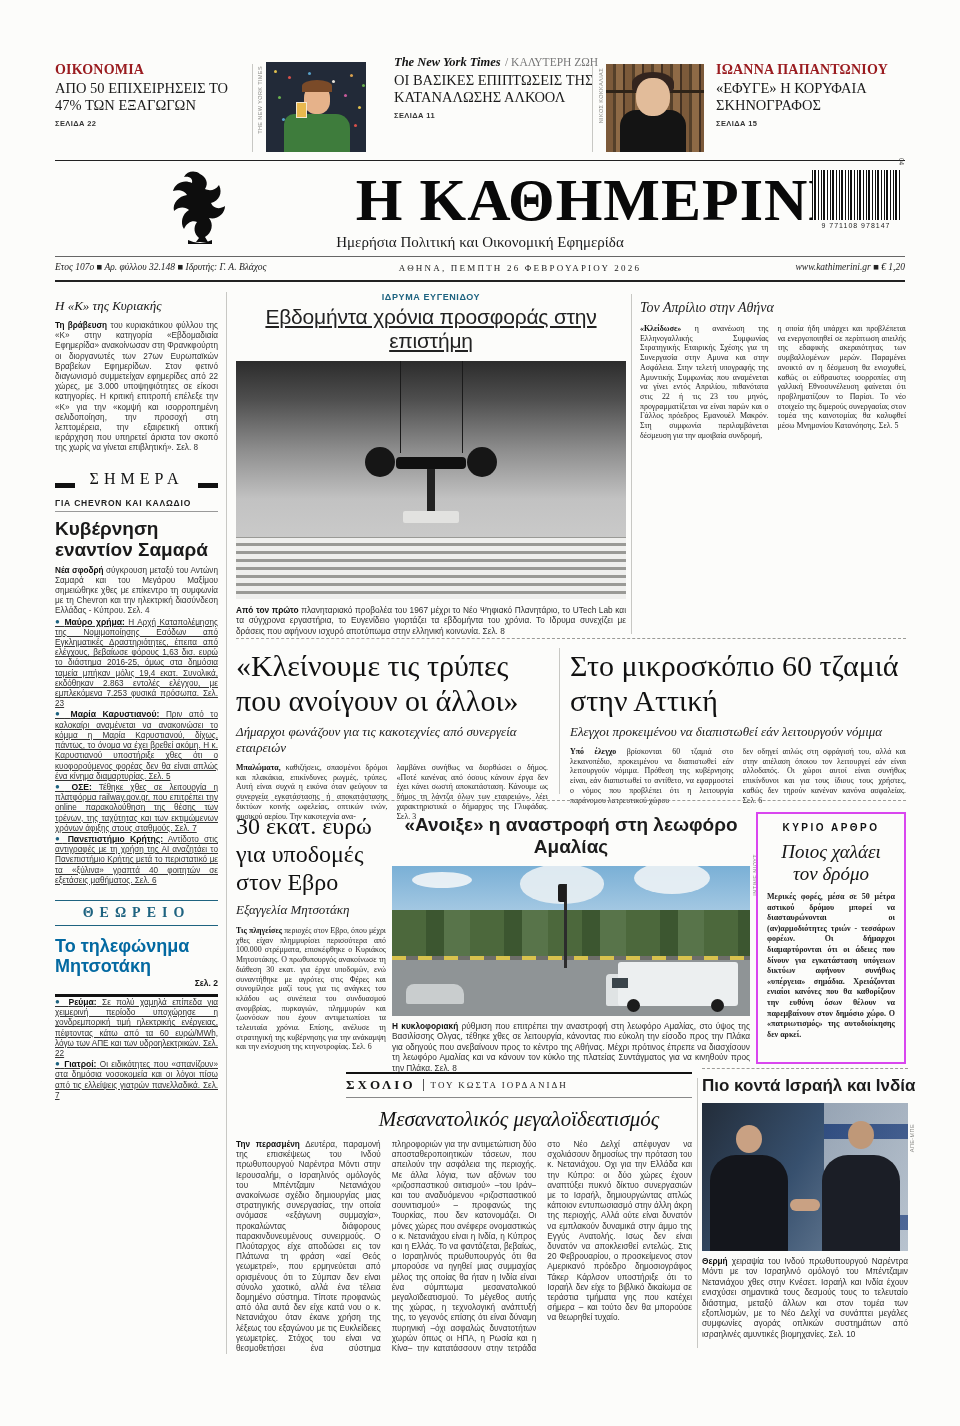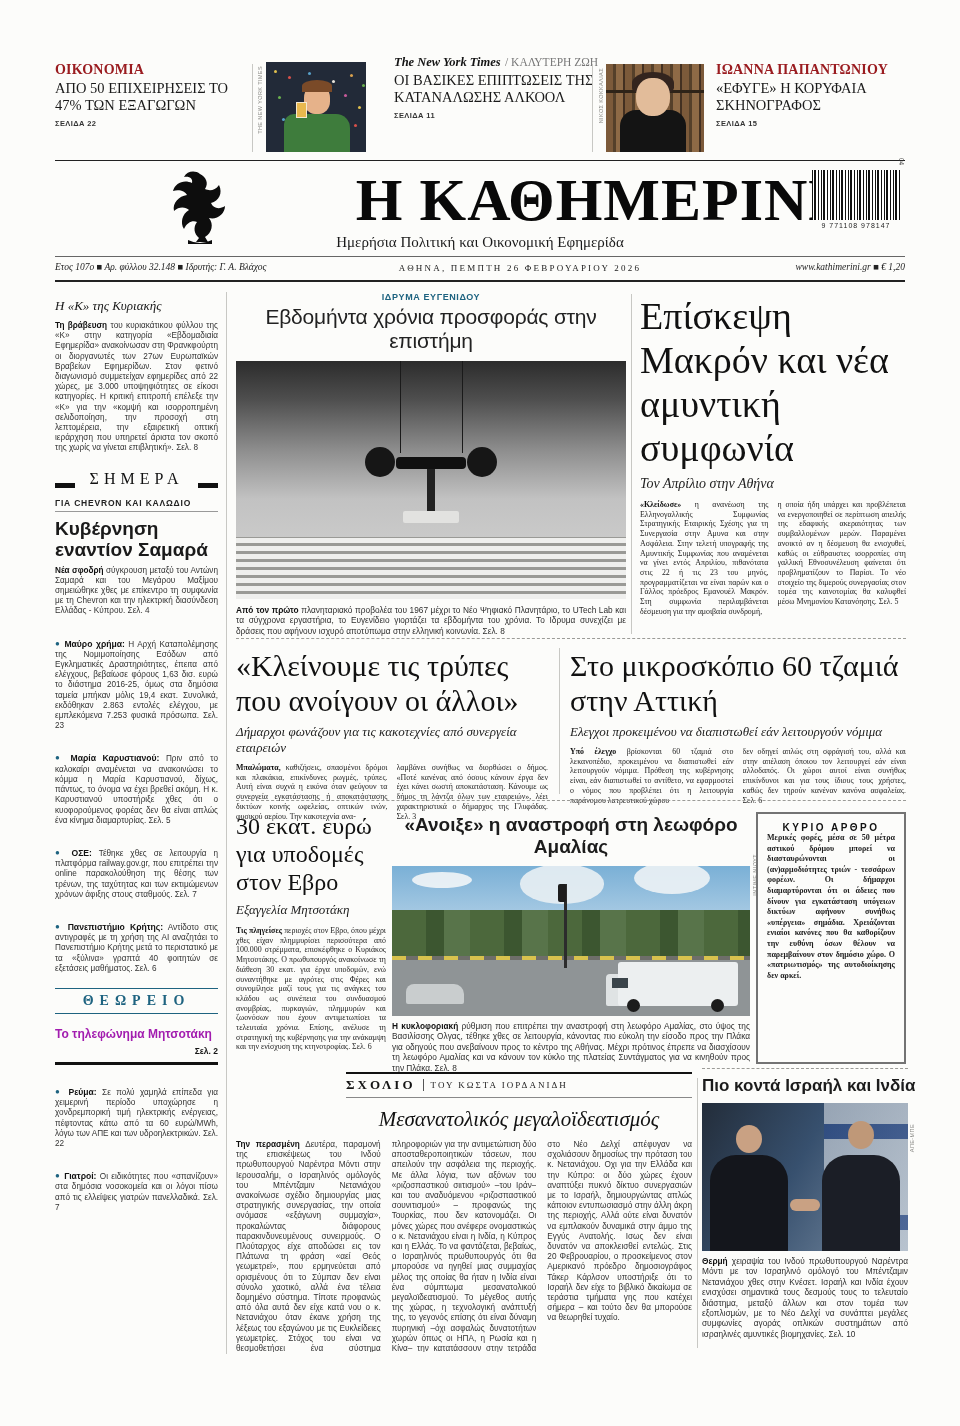--- a/index.html
+++ b/index.html
@@ -68,27 +68,27 @@
   .aw2{font-family:"Liberation Serif",serif;font-size:22px;font-weight:700;letter-spacing:-.5px;margin-top:-4px;}
   .aw3{font-family:"Liberation Serif",serif;font-size:17px;font-weight:700;color:#8e1d20;margin-left:78px;margin-top:-4px;}
   .aw4{font-size:6px;letter-spacing:1.4px;color:#555;margin-top:3px;}
   .sb-h1{font-family:"Liberation Serif",serif;font-size:20px;line-height:22px;color:#111;}
   .sb-sub{font-family:"Liberation Serif",serif;font-style:italic;font-size:13px;margin:6px 0 7px;}
   .simera{display:flex;align-items:flex-end;gap:10px;margin:16px 0 10px;}
   .simera-bar{width:20px;height:5px;background:#111;}
   .simera-t{flex:1;text-align:center;font-family:"Liberation Serif",serif;font-size:16px;letter-spacing:5px;color:#111;}
   .sb-kicker{font-size:8.5px;font-weight:700;letter-spacing:.8px;color:#222;border-bottom:1px solid #999;padding-bottom:3px;margin-bottom:6px;}
   .sb-h2{font-size:19px;font-weight:700;line-height:21px;color:#1a1a1a;margin-bottom:6px;}
-  .bullet{margin-top:22px;}
+  .bullet{margin-top:0;text-decoration:underline;}
   .bdot{color:#1e6380;font-size:8px;vertical-align:1px;}
   .btitle{font-weight:700;color:#111;font-size:8.6px;}
   .theorio{border-top:1px solid #1e6380;border-bottom:1px solid #1e6380;text-align:center;
            font-family:"Liberation Serif",serif;font-weight:700;font-size:14px;letter-spacing:6px;color:#1e6380;
            padding:4px 0;margin:14px 0 10px;}
-  .sb-h3{font-size:12px;font-weight:700;line-height:20px;color:#a21caf;}
+  .sb-h3{font-size:18px;font-weight:700;line-height:20px;color:#0369a1;}
   .sb-page{text-align:right;font-weight:700;font-size:8.5px;border-bottom:3px solid #111;padding-bottom:6px;margin-top:2px;}
 
   
   .ph-planet{position:relative;width:100%;height:238px;overflow:hidden;
      background:linear-gradient(#2c2c2c 0%,#4e4e4e 16%,#8f8f8f 38%,#c2c2c2 58%,#d6d6d4 100%);}
   .pl-wire{position:absolute;top:0;width:1px;height:92px;background:#1a1a1a;}
   .pl-ball{position:absolute;width:30px;height:30px;border-radius:50%;background:#161616;}
   .pl-mid{position:absolute;left:50%;top:96px;width:70px;height:12px;margin-left:-35px;background:#101010;border-radius:4px;}
   .pl-stand{position:absolute;left:50%;top:108px;width:8px;height:46px;margin-left:-4px;background:#222;}
   .pl-desk{position:absolute;left:50%;top:150px;width:56px;height:12px;margin-left:-28px;background:#e2e2e0;border-radius:2px;}
@@ -110,21 +110,21 @@
   .st-car{position:absolute;left:14px;bottom:12px;width:58px;height:20px;background:#c9cdce;border-radius:8px 10px 2px 2px;}
   .ph-shake{position:relative;width:100%;height:148px;overflow:hidden;
      background:linear-gradient(120deg,#232d3a 0%,#37506e 45%,#7e91a6 100%);}
   .sh-flag{position:absolute;right:0;top:0;width:84px;height:100%;
      background:linear-gradient(#e8ecf0 0 14%,#2a4a8e 14% 24%,#e8ecf0 24% 76%,#2a4a8e 76% 86%,#e8ecf0 86% 100%);opacity:.55;}
   .sh-fig{position:absolute;bottom:0;width:78px;height:96px;background:#14161c;border-radius:26px 26px 0 0;}
   .sh-head{position:absolute;width:26px;height:28px;border-radius:50%;background:#c9a183;}
   .sh-hand{position:absolute;left:50%;bottom:40px;width:30px;height:12px;margin-left:-15px;background:#c9a183;border-radius:6px;}
 
   
-  .kyrio{position:absolute;left:756px;top:812px;width:150px;height:252px;border:2px solid #737373;
+  .kyrio{position:absolute;left:756px;top:812px;width:150px;height:252px;border:2px solid #d946ef;
          box-sizing:border-box;padding:8px 9px;background:#fcfcfa;}
   .kyrio-label{text-align:center;font-weight:700;font-size:10px;letter-spacing:2.5px;color:#111;}
   .kyrio-h{font-family:"Liberation Serif",serif;font-style:italic;font-size:19px;line-height:22px;text-align:center;margin:8px 0 7px;}
   .kyrio-body{font-family:"Liberation Serif",serif;font-weight:700;font-size:8px;line-height:10.6px;color:#222;text-align:justify;}
 
   .sxolio-head{margin-left:110px;border-top:2.5px solid #111;border-bottom:1px solid #888;
      display:flex;align-items:center;gap:7px;padding:3px 0 4px;}
   .sxolio-label{font-family:"Liberation Serif",serif;font-weight:700;font-size:13px;letter-spacing:3px;}
   .sxolio-sep{width:1px;height:12px;background:#555;}
   .sxolio-by{font-family:"Liberation Serif",serif;font-size:9px;letter-spacing:2px;color:#222;}
@@ -219,36 +219,35 @@
     <div class="theorio">ΘΕΩΡΕΙΟ</div>
     <div class="sb-h3">Το τηλεφώνημα Μητσοτάκη</div>
     <div class="sb-page">Σελ. 2</div>
 
     <div class="bullet body-sans just"><span class="bdot">●</span> <b class="btitle">Ρεύμα:</b> <span>Σε πολύ χαμηλά επίπεδα για χειμερινή περίοδο υποχώρησε η χονδρεμπορική τιμή ηλεκτρικής ενέργειας, πέφτοντας κάτω από τα 60 ευρώ/MWh, λόγω των ΑΠΕ και των υδροηλεκτρικών. Σελ. 22</span></div>
     <div class="bullet body-sans just"><span class="bdot">●</span> <b class="btitle">Γιατροί:</b> <span>Οι ειδικότητες που «σπανίζουν» στα δημόσια νοσοκομεία και οι λόγοι πίσω από τις ελλείψεις γιατρών πανελλαδικά. Σελ. 7</span></div>
   </div>
 
   <div class="abs" style="left:236px;top:292px;width:390px;">
     <div class="kicker-blue">ΙΔΡΥΜΑ ΕΥΓΕΝΙΔΟΥ</div>
-    <div class="h-sans-light" style="text-align:center;margin:3px 0 8px;">Εβδομήντα χρόνια προσφοράς στην επιστήμη</div>
+    <div class="h-sans-light" style="text-align:center;margin:3px 0 8px;text-decoration:underline;">Εβδομήντα χρόνια προσφοράς στην επιστήμη</div>
     <div class="ph-planet">
       <div class="pl-wire" style="left:42%;"></div>
       <div class="pl-wire" style="left:58%;"></div>
       <div class="pl-ball" style="left:33%;top:86px;"></div>
       <div class="pl-ball" style="right:33%;top:86px;"></div>
       <div class="pl-mid"></div>
       <div class="pl-stand"></div>
       <div class="pl-desk"></div>
       <div class="pl-seats"></div>
     </div>
     <p class="caption just" style="margin:6px 0 0;"><b class="lead">Από τον πρώτο</b> <span>πλανηταριακό προβολέα του 1967 μέχρι το Νέο Ψηφιακό Πλανητάριο, το UTech Lab και τα σύγχρονα εργαστήρια, το Ευγενίδειο γιορτάζει τα εβδομήντα του χρόνια. Το Ιδρυμα συνεχίζει με δράσεις που αφήνουν ισχυρό αποτύπωμα στην ελληνική κοινωνία. Σελ. 8</span></p>
   </div>
 
   <div class="abs" style="left:640px;top:294px;width:266px;">
-    <div class="h-serif-xl">Επίσκεψη Μακρόν και νέα αμυντική συμφωνία</div>
     <div class="subhead" style="font-size:14px;">Τον Απρίλιο στην Αθήνα</div>
     <div class="cols2" style="margin-top:8px;">
       <div class="body-serif just" style="height:152px;"><b class="lead">«Κλείδωσε»</b> <span>η ανανέωση της Ελληνογαλλικής Συμφωνίας Στρατηγικής Εταιρικής Σχέσης για τη Συνεργασία στην Αμυνα και στην Ασφάλεια. Στην τελετή υπογραφής της Αμυντικής Συμφωνίας που αναμένεται να γίνει εντός Απριλίου, πιθανότατα στις 22 ή τις 23 του μηνός, προγραμματίζεται να είναι παρών και ο Γάλλος πρόεδρος Εμανουέλ Μακρόν. Στη συμφωνία περιλαμβάνεται δέσμευση για την αμοιβαία συνδρομή,</span></div>
       <div class="body-serif just" style="height:152px;">η οποία ήδη υπάρχει και προβλέπεται να ενεργοποιηθεί σε περίπτωση απειλής της εδαφικής ακεραιότητας των συμβαλλομένων μερών. Παραμένει ανοικτό αν η δέσμευση θα ενισχυθεί, καθώς οι εύθραυστες ισορροπίες στη γαλλική Εθνοσυνέλευση φαίνεται ότι προβληματίζουν το Παρίσι. Το νέο στοιχείο της διμερούς συνεργασίας στον τομέα της καινοτομίας θα καλυφθεί μέσω Μνημονίου Κατανόησης. Σελ. 5</div>
     </div>
   </div>
 
   <div class="hdash" style="left:236px;top:638px;width:670px;"></div>
 
   <div class="abs" style="left:236px;top:648px;width:312px;">
@@ -291,20 +290,21 @@
       <div class="st-win"></div>
       <div class="st-wheel"></div>
       <div class="st-car"></div>
     </div>
     <div class="vcred" style="position:absolute;right:-8px;top:40px;">ΙΝΤΙΜΕ ΝΙΟΥΣ</div>
     <p class="caption just" style="margin:5px 0 0;"><b class="lead">Η κυκλοφοριακή</b> <span>ρύθμιση που επιτρέπει την αναστροφή στη λεωφόρο Αμαλίας, στο ύψος της Βασιλίσσης Ολγας, τέθηκε χθες σε λειτουργία, κάνοντας πιο εύκολη την είσοδο προς την Πλάκα για οδηγούς που ανεβαίνουν προς το κέντρο της Αθήνας. Μέχρι πρότινος έπρεπε να διασχίσουν τη λεωφόρο Αμαλίας και να κάνουν τον κύκλο της πλατείας Συντάγματος για να κινηθούν προς την Πλάκα. Σελ. 8</span></p>
   </div>
 
   <div class="kyrio">
     <div class="kyrio-label">ΚΥΡΙΟ ΑΡΘΡΟ</div>
+    <div class="kyrio-h">Ποιος χαλάει τον δρόμο</div>
     <div class="kyrio-body">Μερικές φορές, μέσα σε 50 μέτρα αστικού δρόμου μπορεί να διασταυρώνονται οι (αν)αρμοδιότητες τριών - τεσσάρων φορέων. Οι δήμαρχοι διαμαρτύρονται ότι οι άδειες που δίνουν για εγκατάσταση υπόγειων δικτύων αφήνουν συνήθως «υπέργεια» σημάδια. Χρειάζονται ενιαίοι κανόνες που θα καθορίζουν την ευθύνη όσων θέλουν να παρεμβαίνουν στον δημόσιο χώρο. Ο «πατριωτισμός» της αυτοδιοίκησης δεν αρκεί.</div>
   </div>
 
   <div class="abs" style="left:236px;top:1072px;width:456px;">
     <div class="sxolio-head">
       <span class="sxolio-label">ΣΧΟΛΙΟ</span>
       <span class="sxolio-sep"></span>
       <span class="sxolio-by">ΤΟΥ ΚΩΣΤΑ ΙΟΡΔΑΝΙΔΗ</span>
     </div>
     <div class="sxolio-h">Μεσανατολικός μεγαλοϊδεατισμός</div>

